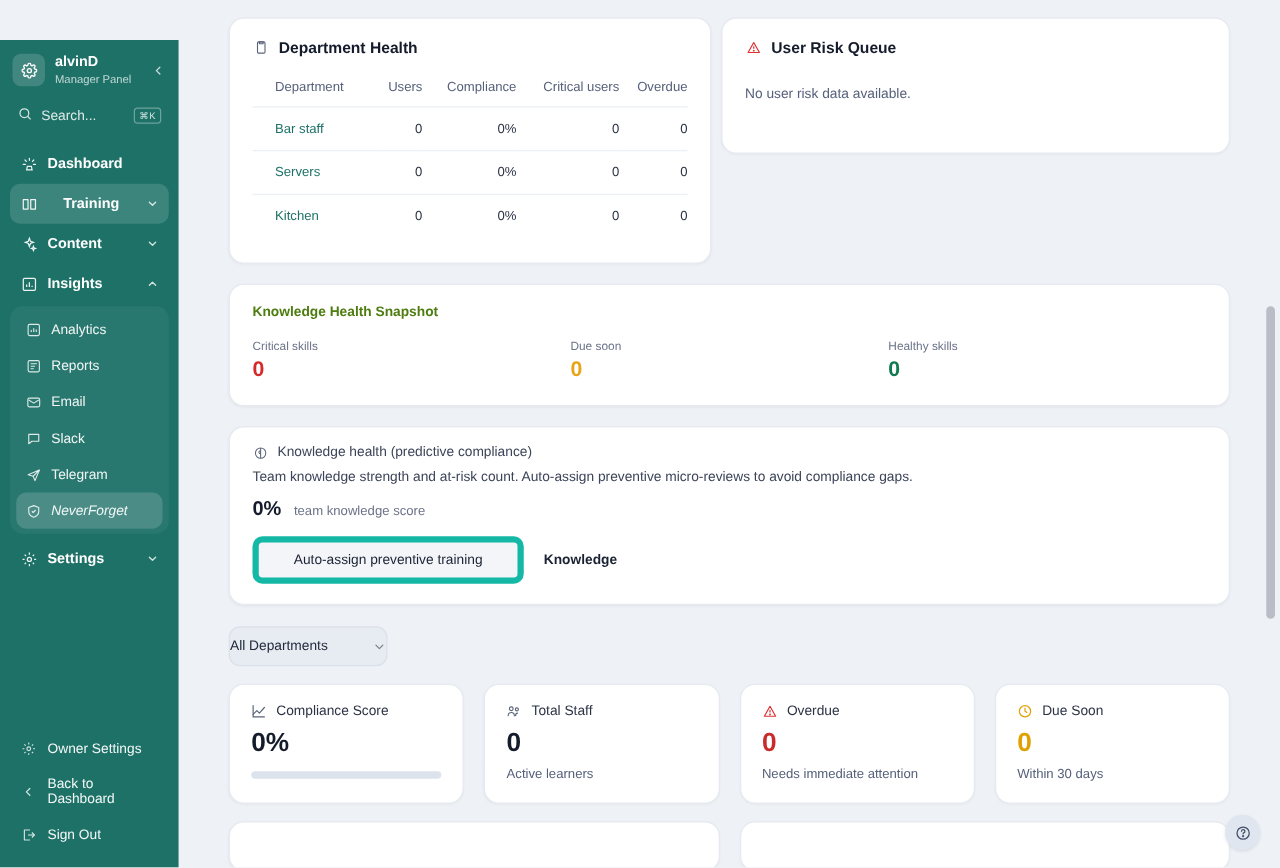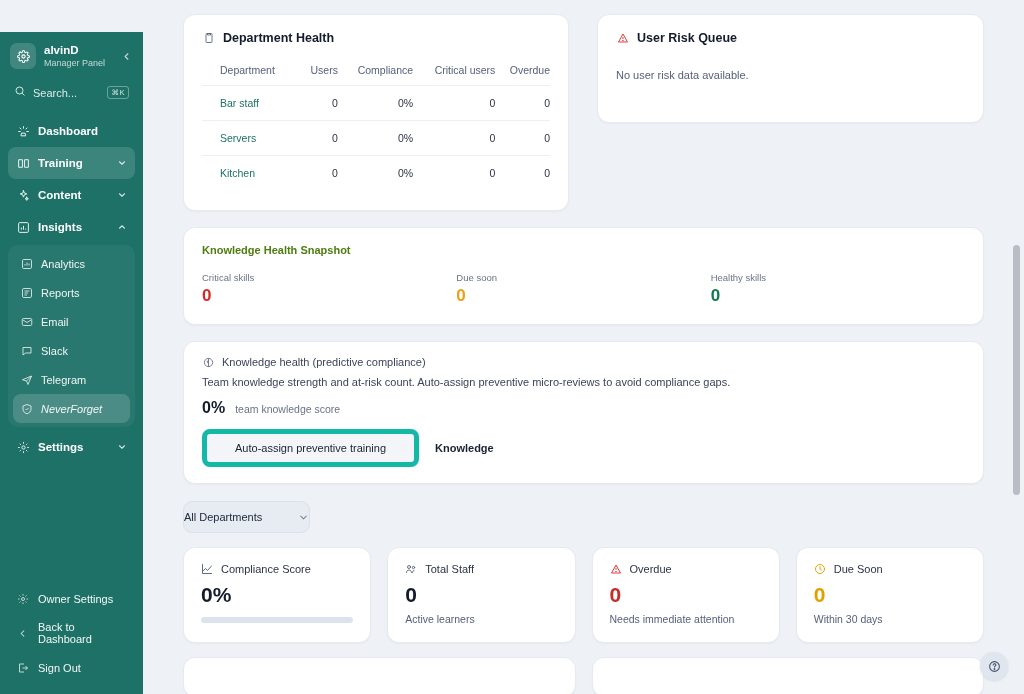--- a/index.html
+++ b/index.html
@@ -71,21 +71,21 @@
     padding: 9px 8px;
     border-radius: 8px;
     font-size: 11.5px;
     font-weight: bold;
     color: #ffffff;
     position: relative;
   }
   .sb-item .ico { width: 14px; height: 14px; display:flex; align-items:center; justify-content:center; flex:0 0 auto; opacity: 0.92; }
   .sb-item .lbl { flex: 1; }
   .sb-item .chev { width: 11px; height: 11px; display:flex; align-items:center; justify-content:center; opacity:0.8; }
-  .sb-item.active { background: rgba(255,255,255,0.14); }
+  .sb-item.active { background: rgba(255,255,255,0.14); text-align: center; }
 
   .sb-sub-wrap {
     margin: 2px 8px 2px 8px;
     background: rgba(255,255,255,0.055);
     border-radius: 10px;
     padding: 4px 0;
   }
   .sb-sub {
     display: flex; align-items: center; gap: 8px;
     margin: 0 5px;
@@ -116,21 +116,21 @@
     position: relative;
     padding: 14px 40px 0 40px;
   }
   .card {
     background: #ffffff;
     border-radius: 12px;
     border: 1px solid #e6eaf0;
     box-shadow: 0 1px 2px rgba(16,24,40,0.04);
   }
 
-  .row-top { display: flex; gap: 28px; }
+  .row-top { display: flex; gap: 8px; }
   .card-dept { width: 386px; padding: 16px 18px 20px 18px; }
   .card-risk { flex: 1; padding: 16px 18px 20px 18px; height: 109px; }
 
   .card-title {
     display: flex; align-items: center; gap: 8px;
     font-size: 12.5px; font-weight: bold; color: #141b2b;
     margin-bottom: 14px;
   }
   .card-title .ico { width: 13px; height: 13px; display:flex; align-items:center; justify-content:center; flex:0 0 auto;}
 

